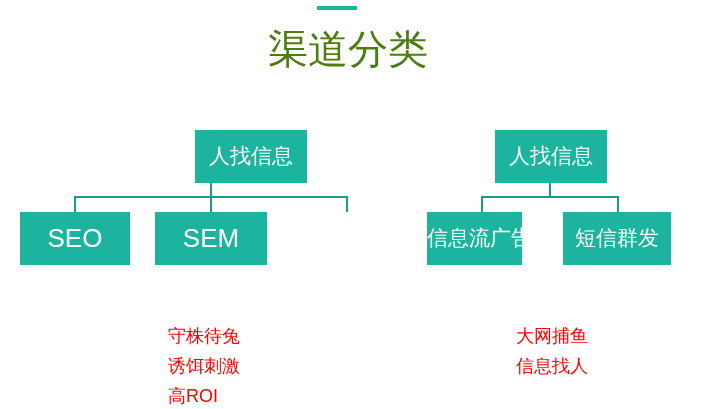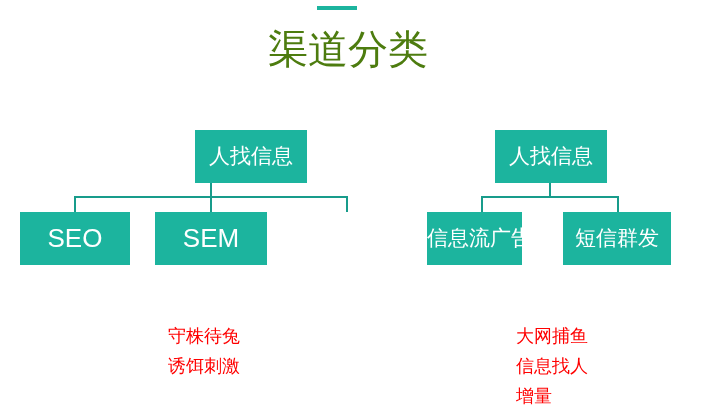--- a/index.html
+++ b/index.html
@@ -92,21 +92,21 @@
   <div class="connector" style="left:481px; top:196px; width:138px; height:2px;"></div>
   <div class="connector" style="left:481px; top:198px; width:2px; height:14px;"></div>
   <div class="connector" style="left:617px; top:198px; width:2px; height:14px;"></div>
 
   <div class="node cn" style="left:427px; top:212px; width:95px;">信息流广告</div>
   <div class="node cn" style="left:563px; top:212px; width:108px;">短信群发</div>
 
   <div class="annotation" style="left:160px; top:317px;">
     <div>守株待兔</div>
     <div>诱饵刺激</div>
+    <div>高ROI</div>
   </div>
 
   <div class="annotation" style="left:508px; top:317px;">
     <div>大网捕鱼</div>
     <div>信息找人</div>
-    <div>增量</div>
   </div>
 
 </div>
 
 </body></html>

